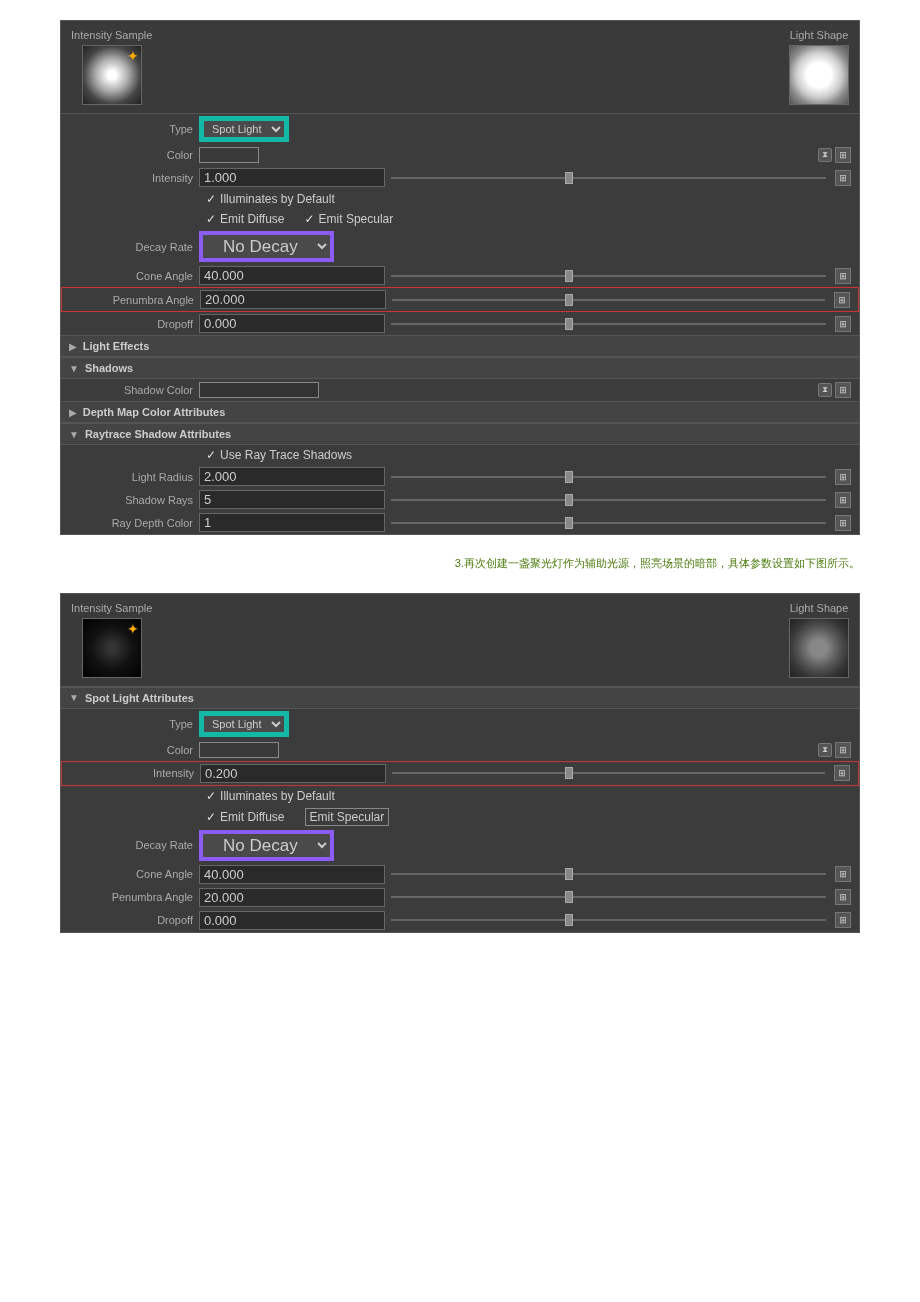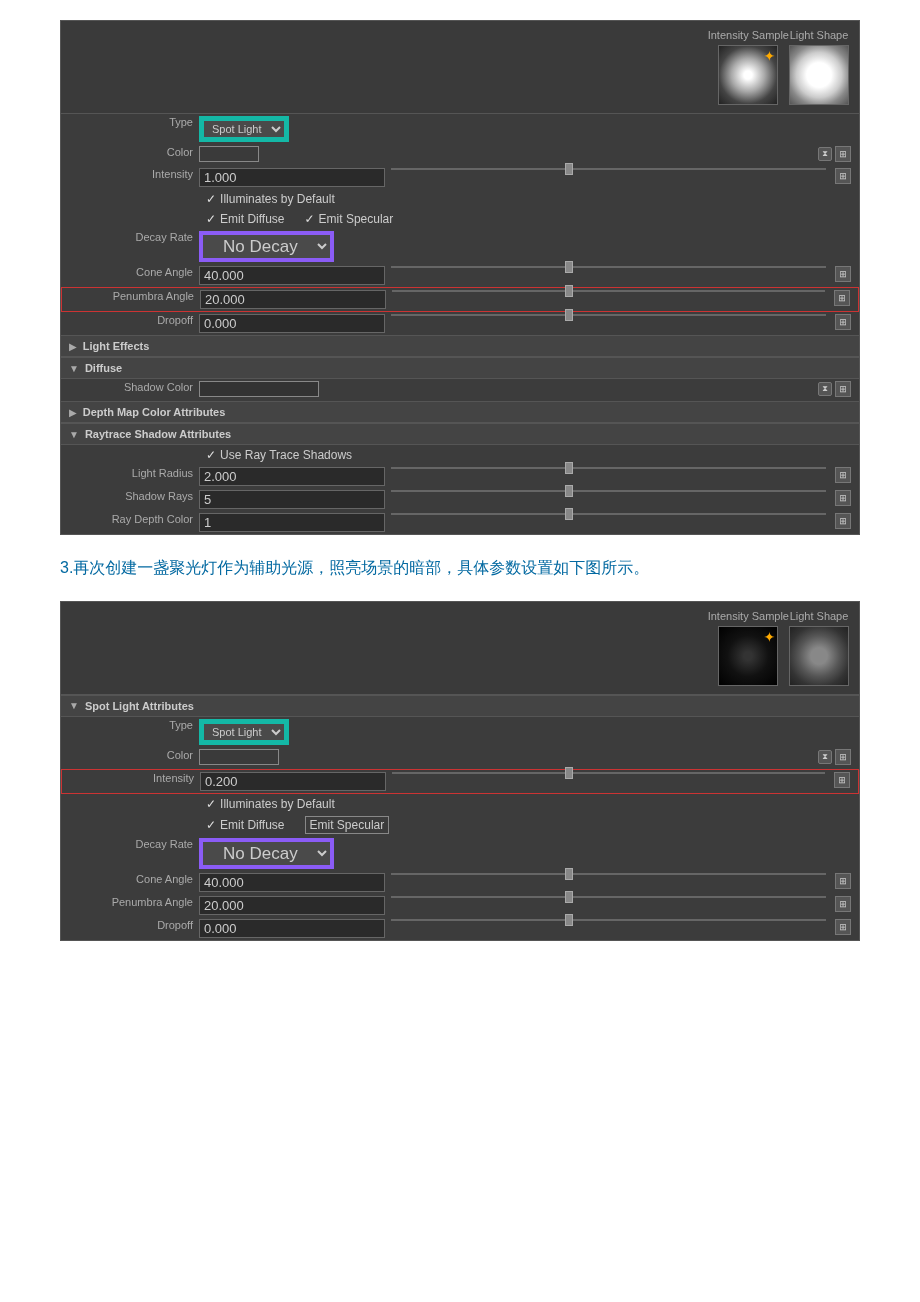--- a/index.html
+++ b/index.html
@@ -32,21 +32,21 @@
       align-items: center;
       justify-content: space-between;
       border-bottom: 1px solid #555;
       position: relative;
     }
 
     .panel-header-inner {
       display: flex;
       align-items: center;
       width: 100%;
-      justify-content: flex-end;
+      justify-content: space-between;
     }
 
     .header-label-group {
       display: flex;
       flex-direction: column;
       align-items: center;
     }
 
     .header-label {
       color: #aaa;
@@ -86,21 +86,21 @@
       position: absolute;
       top: 2px;
       right: 2px;
       color: #ffaa00;
       font-size: 14px;
     }
 
     
     .attr-row {
       display: flex;
-      align-items: flex-start;
+      align-items: center;
       padding: 2px 8px;
       min-height: 22px;
     }
 
     .attr-label {
       text-align: right;
       color: #aaa;
       min-width: 130px;
       padding-right: 6px;
       flex-shrink: 0;
@@ -246,23 +246,23 @@
       min-width: 70px;
     }
 
     
     .red-border-row {
       border: 1px solid #cc3333;
     }
 
     
     .paragraph-text {
-      font-size: 16px;
-      color: #0369a1;
-      text-align: left;
+      font-size: 11px;
+      color: #4d7c0f;
+      text-align: right;
       margin: 16px 0 20px 0;
       line-height: 1.6;
     }
   </style>
 </head>
 <body>
 
 <div class="page-wrapper">
 
   <div class="panel">
@@ -359,21 +359,21 @@
       <span class="icon-btn">⊞</span>
     </div>
 
     <div class="section-header">
       <span class="section-arrow">▶</span>
       <span class="section-title">Light Effects</span>
     </div>
 
     <div class="section-header">
       <span class="section-arrow">▼</span>
-      <span class="section-title">Diffuse</span>
+      <span class="section-title">Shadows</span>
     </div>
 
     <div class="attr-row">
       <span class="attr-label">Shadow Color</span>
       <span class="color-swatch" style="background:#333; width:120px;"></span>
       <div class="row-end">
         <span class="icon-btn-round">⧗</span>
         <span class="icon-btn">⊞</span>
       </div>
     </div>

